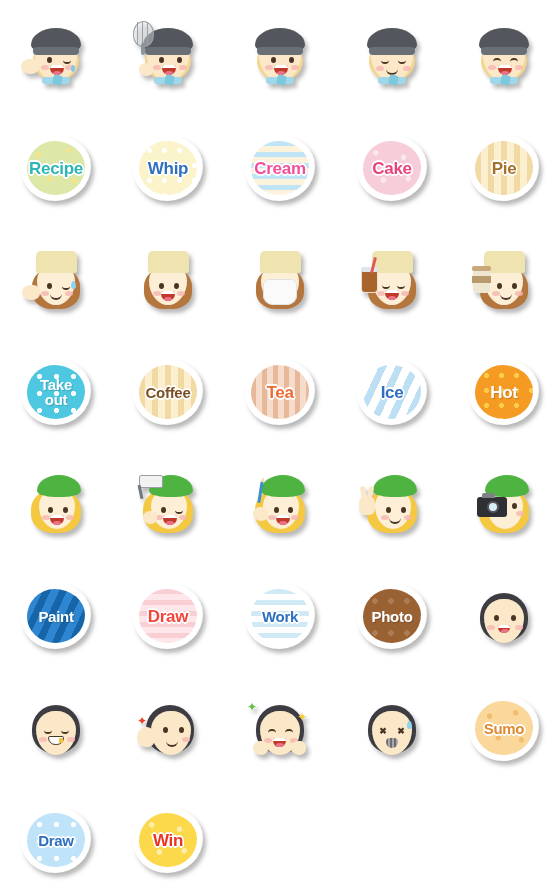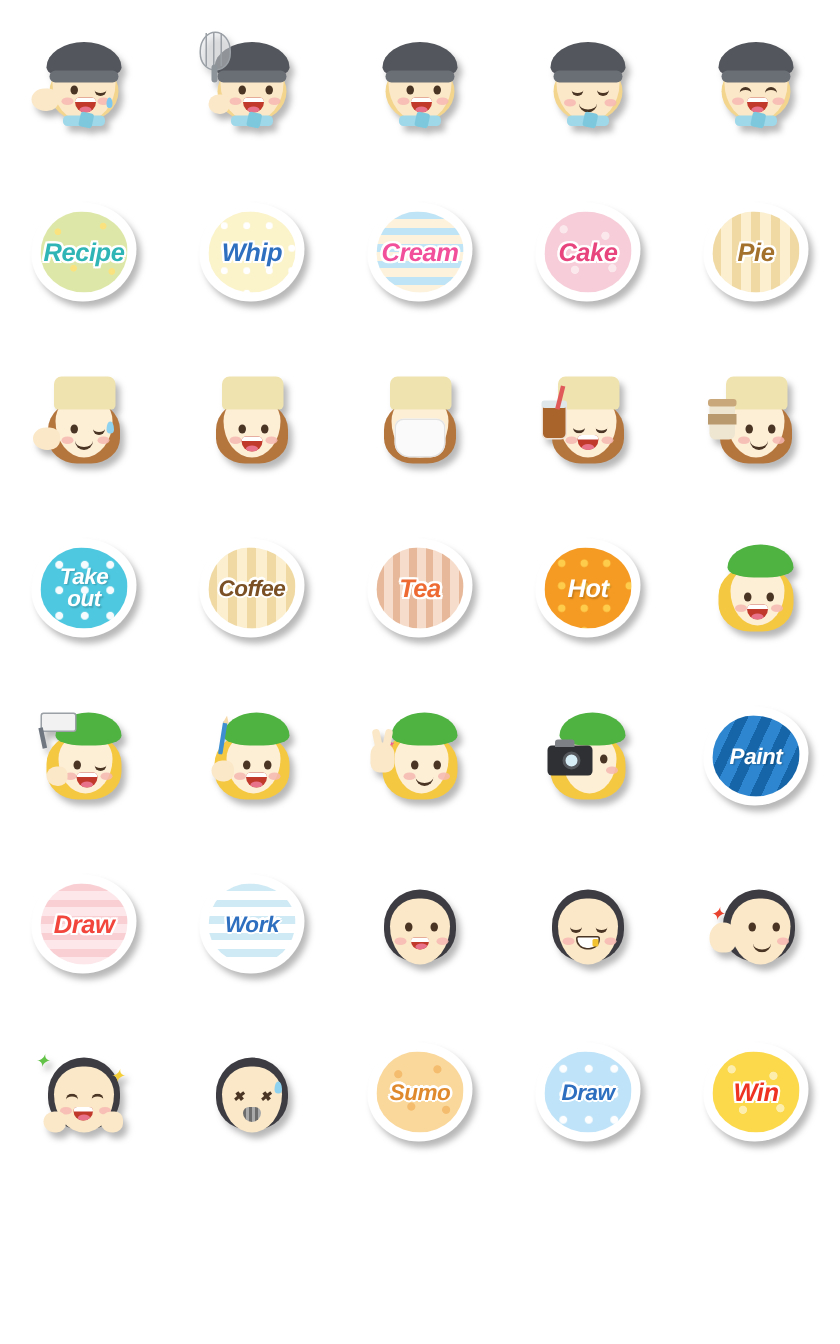--- a/index.html
+++ b/index.html
@@ -19,21 +19,20 @@
     width:112px;height:112px;
     display:flex;align-items:center;justify-content:center;
     position:relative;
   }
 
   
   .sticker{
     position:relative;
     width:74px;height:74px;
     filter:drop-shadow(3px 4px 2px rgba(0,0,0,.28));
-    font-style:italic;
   }
 
   
   .badge{
     position:absolute;left:5px;top:7px;
     width:64px;height:60px;
     border-radius:47% 53% 50% 50% / 52% 48% 52% 48%;
     background:#ffffff;
     display:flex;align-items:center;justify-content:center;
     box-shadow:0 0 0 2px #ffffff;
@@ -524,20 +523,28 @@
     <div class="sticker">
       <div class="badge">
         <div class="fill pat-vstripe-tea" style="background-color:#f6ddcb;"></div>
         <div class="label one" style="color:#ee6a33;text-shadow:-1.6px 0 #fff,1.6px 0 #fff,0 -1.6px #fff,0 1.6px #fff,-1.2px -1.2px #fff,1.2px 1.2px #fff,1.2px -1.2px #fff,-1.2px 1.2px #fff;">Tea</div>
       </div>
     </div>
   </div>
   <div class="cell">
     <div class="sticker">
       <div class="badge">
+        <div class="fill pat-dstripe-ice" style="background-color:#ffffff;"></div>
+        <div class="label one" style="color:#2f6fc0;text-shadow:-1.6px 0 #fff,1.6px 0 #fff,0 -1.6px #fff,0 1.6px #fff,-1.2px -1.2px #fff,1.2px 1.2px #fff,1.2px -1.2px #fff,-1.2px 1.2px #fff;">Ice</div>
+      </div>
+    </div>
+  </div>
+  <div class="cell">
+    <div class="sticker">
+      <div class="badge">
         <div class="fill pat-dots-o" style="background-color:#f59a22;"></div>
         <div class="label one" style="color:#ffffff;text-shadow:1px 1px 1px rgba(0,0,0,.18);">Hot</div>
       </div>
     </div>
   </div>
 
   <div class="cell">
     <div class="sticker">
       <div class="face">
         <div class="hair-back" style="left:12px;top:22px;width:50px;height:44px;border-radius:46% 46% 42% 42%;background:#f5c842;"></div>
@@ -636,20 +643,28 @@
     </div>
   </div>
   <div class="cell">
     <div class="sticker">
       <div class="badge">
         <div class="fill pat-hstripe-ltblue" style="background-color:#ffffff;"></div>
         <div class="label small" style="color:#2f6fc0;text-shadow:-1.6px 0 #fff,1.6px 0 #fff,0 -1.6px #fff,0 1.6px #fff,-1.2px -1.2px #fff,1.2px 1.2px #fff,1.2px -1.2px #fff,-1.2px 1.2px #fff;">Work</div>
       </div>
     </div>
   </div>
+  <div class="cell">
+    <div class="sticker">
+      <div class="badge">
+        <div class="fill pat-dots-brown" style="background-color:#9a6233;"></div>
+        <div class="label small" style="color:#ffffff;text-shadow:1px 1px 1px rgba(0,0,0,.2);">Photo</div>
+      </div>
+    </div>
+  </div>
 
   <div class="cell">
     <div class="sticker">
       <div class="face">
         <div class="hair-back" style="left:13px;top:14px;width:48px;height:48px;border-radius:50% 50% 44% 44%;background:#3c3c42;"></div>
         <div class="head" style="left:17px;top:20px;width:40px;height:44px;background:#fbe8c8;"></div>
         <div class="eye" style="left:27px;top:36px;"></div>
         <div class="eye" style="left:44px;top:36px;"></div>
         <div class="cheek" style="left:20px;top:46px;"></div>
         <div class="cheek" style="left:48px;top:46px;"></div>

